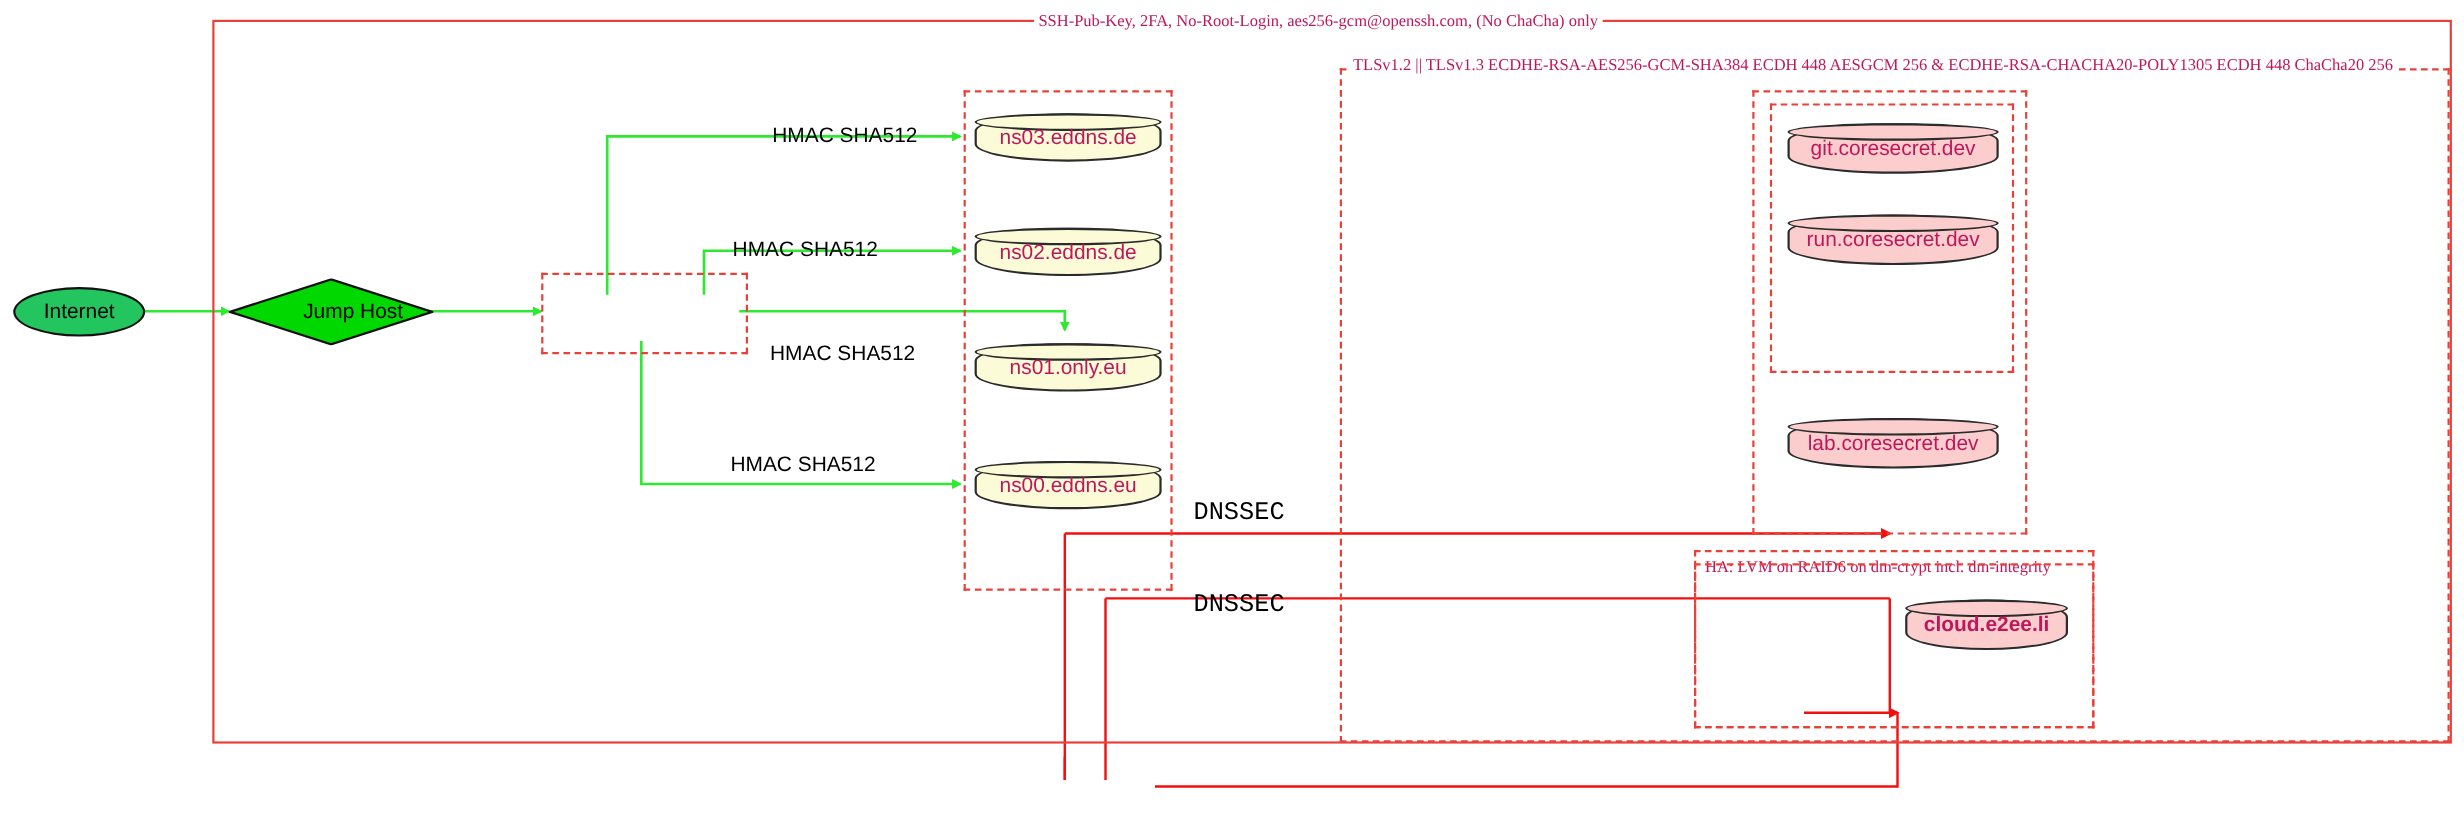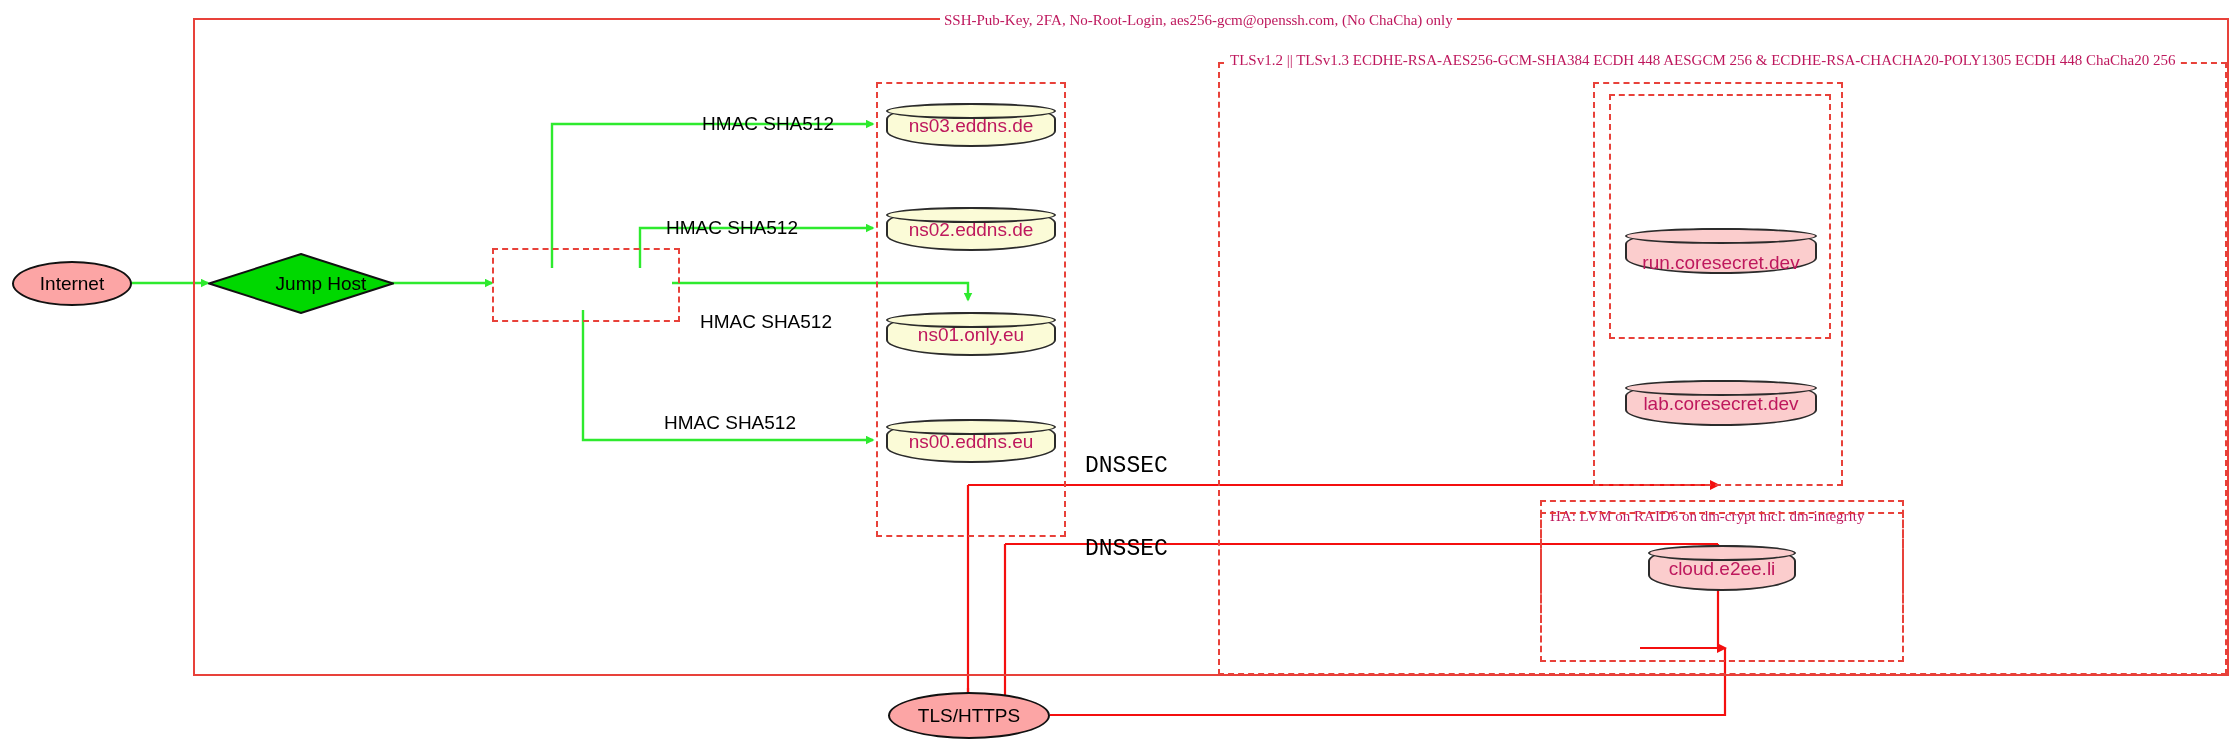--- a/index.html
+++ b/index.html
@@ -74,21 +74,21 @@
 
   .cyl-yellow { background: #fbfbd7; }
   .cyl-pink   { background: #fbcdcd; }
   .cyl-lav    { background: #e4e4f4; }
 
   .ellipse {
     position: absolute;
     box-sizing: border-box;
     border: 2px solid #111111;
     border-radius: 50%;
-    background: #fca5a5;
+    background: #22c55e;
     display: flex;
     align-items: center;
     justify-content: center;
     font-size: 19px;
     color: #000000;
     white-space: nowrap;
   }
 
   .diamond-wrap {
     position: absolute;
@@ -225,36 +225,36 @@
   </div>
 
   <div class="cyl cyl-yellow" style="left:886px; top:312px; width:170px; height:44px;">
     <span class="cyl-label">ns01.only.eu</span>
   </div>
 
   <div class="cyl cyl-yellow" style="left:886px; top:419px; width:170px; height:44px;">
     <span class="cyl-label">ns00.eddns.eu</span>
   </div>
 
-
-  <div class="cyl cyl-pink" style="left:1625px; top:228px; width:192px; height:46px;align-items:flex-end;">
+  <div class="cyl cyl-pink" style="left:1625px; top:112px; width:192px; height:46px;">
+    <span class="cyl-label">git.coresecret.dev</span>
+  </div>
+
+  <div class="cyl cyl-pink" style="left:1625px; top:195px; width:192px; height:46px;">
     <span class="cyl-label">run.coresecret.dev</span>
   </div>
 
   <div class="cyl cyl-pink" style="left:1625px; top:380px; width:192px; height:46px;">
     <span class="cyl-label">lab.coresecret.dev</span>
   </div>
 
-  <div class="cyl cyl-pink" style="left:1648px; top:545px; width:148px; height:46px;">
+  <div class="cyl cyl-pink" style="left:1732px; top:545px; width:148px; height:46px;font-weight:bold;">
     <span class="cyl-label">cloud.e2ee.li</span>
   </div>
 
-  <div class="ellipse" style="left:888px; top:692px; width:162px; height:47px;">
-    <span>TLS/HTTPS</span>
-  </div>
 
   <div class="edge-label" style="left:702px; top:113px;">HMAC SHA512</div>
 
   <div class="edge-label" style="left:666px; top:217px;">HMAC SHA512</div>
 
   <div class="edge-label" style="left:700px; top:311px;">HMAC SHA512</div>
 
   <div class="edge-label" style="left:664px; top:412px;">HMAC SHA512</div>
 
   <div class="edge-label serif" style="left:1085px; top:453px;">DNSSEC</div>

